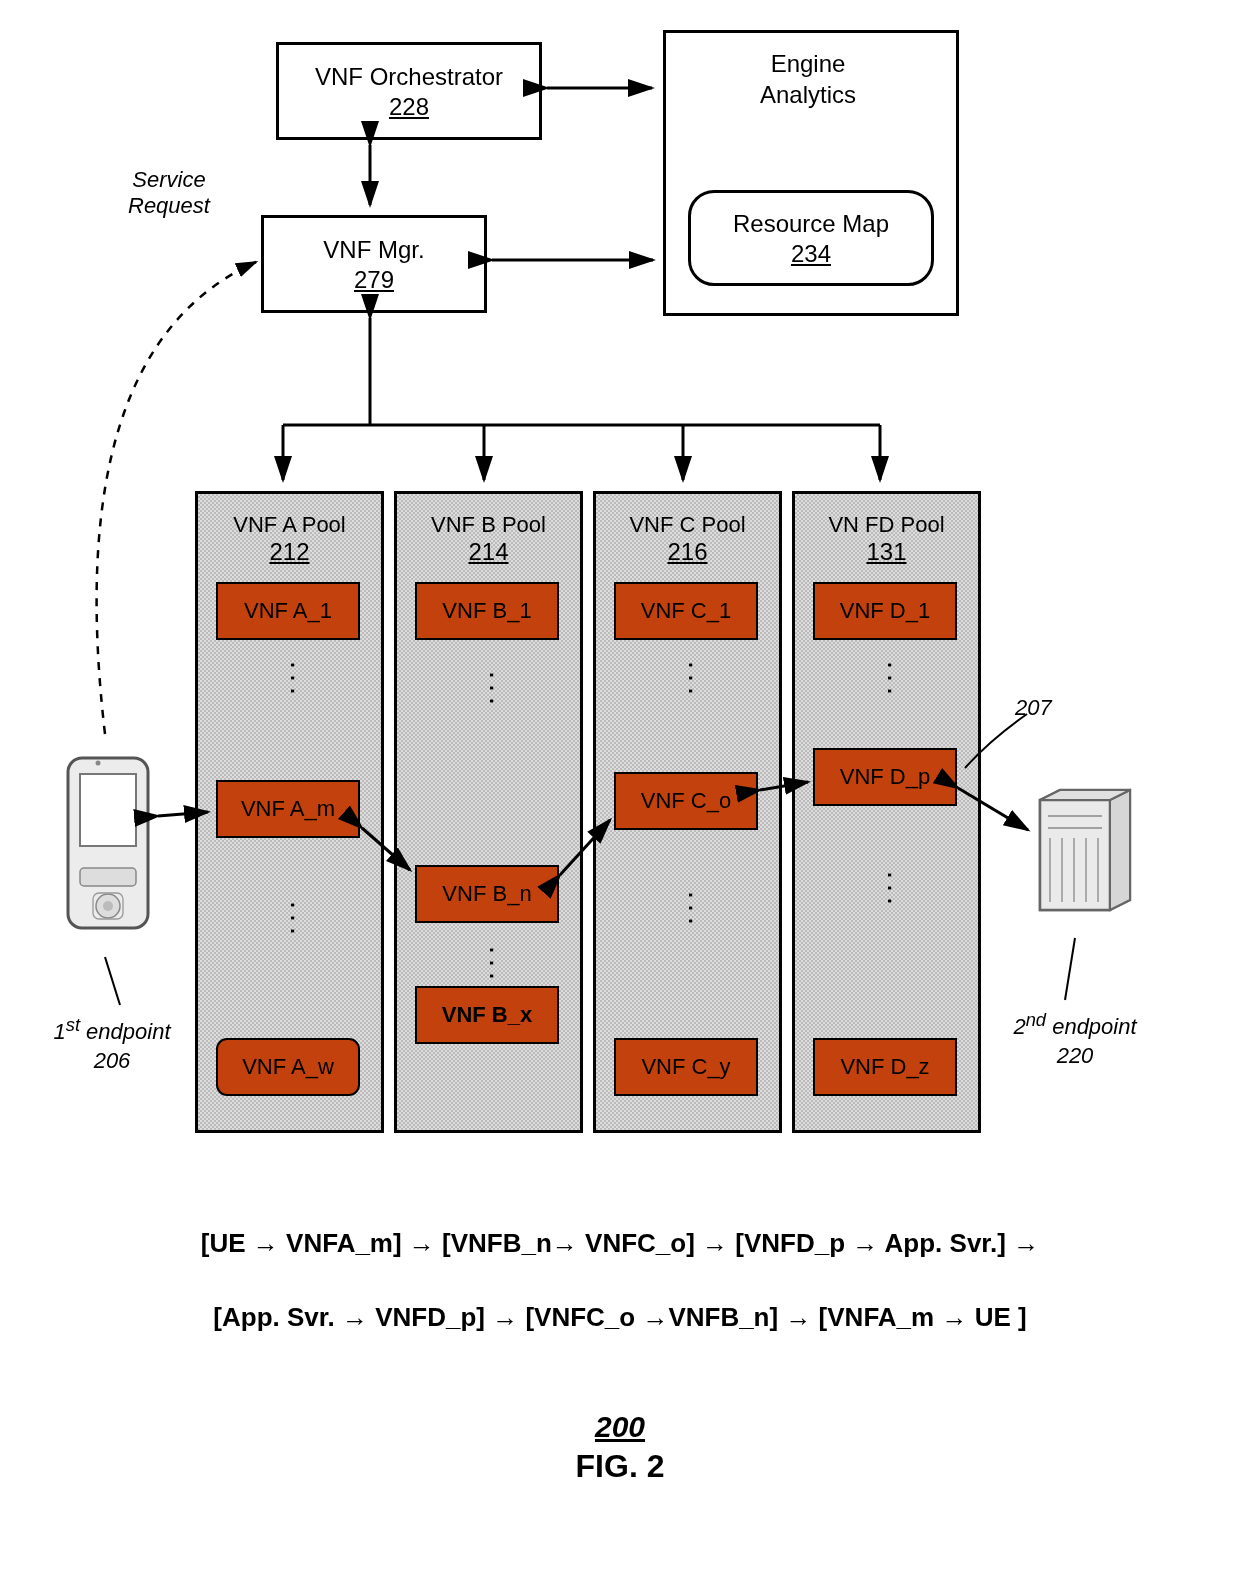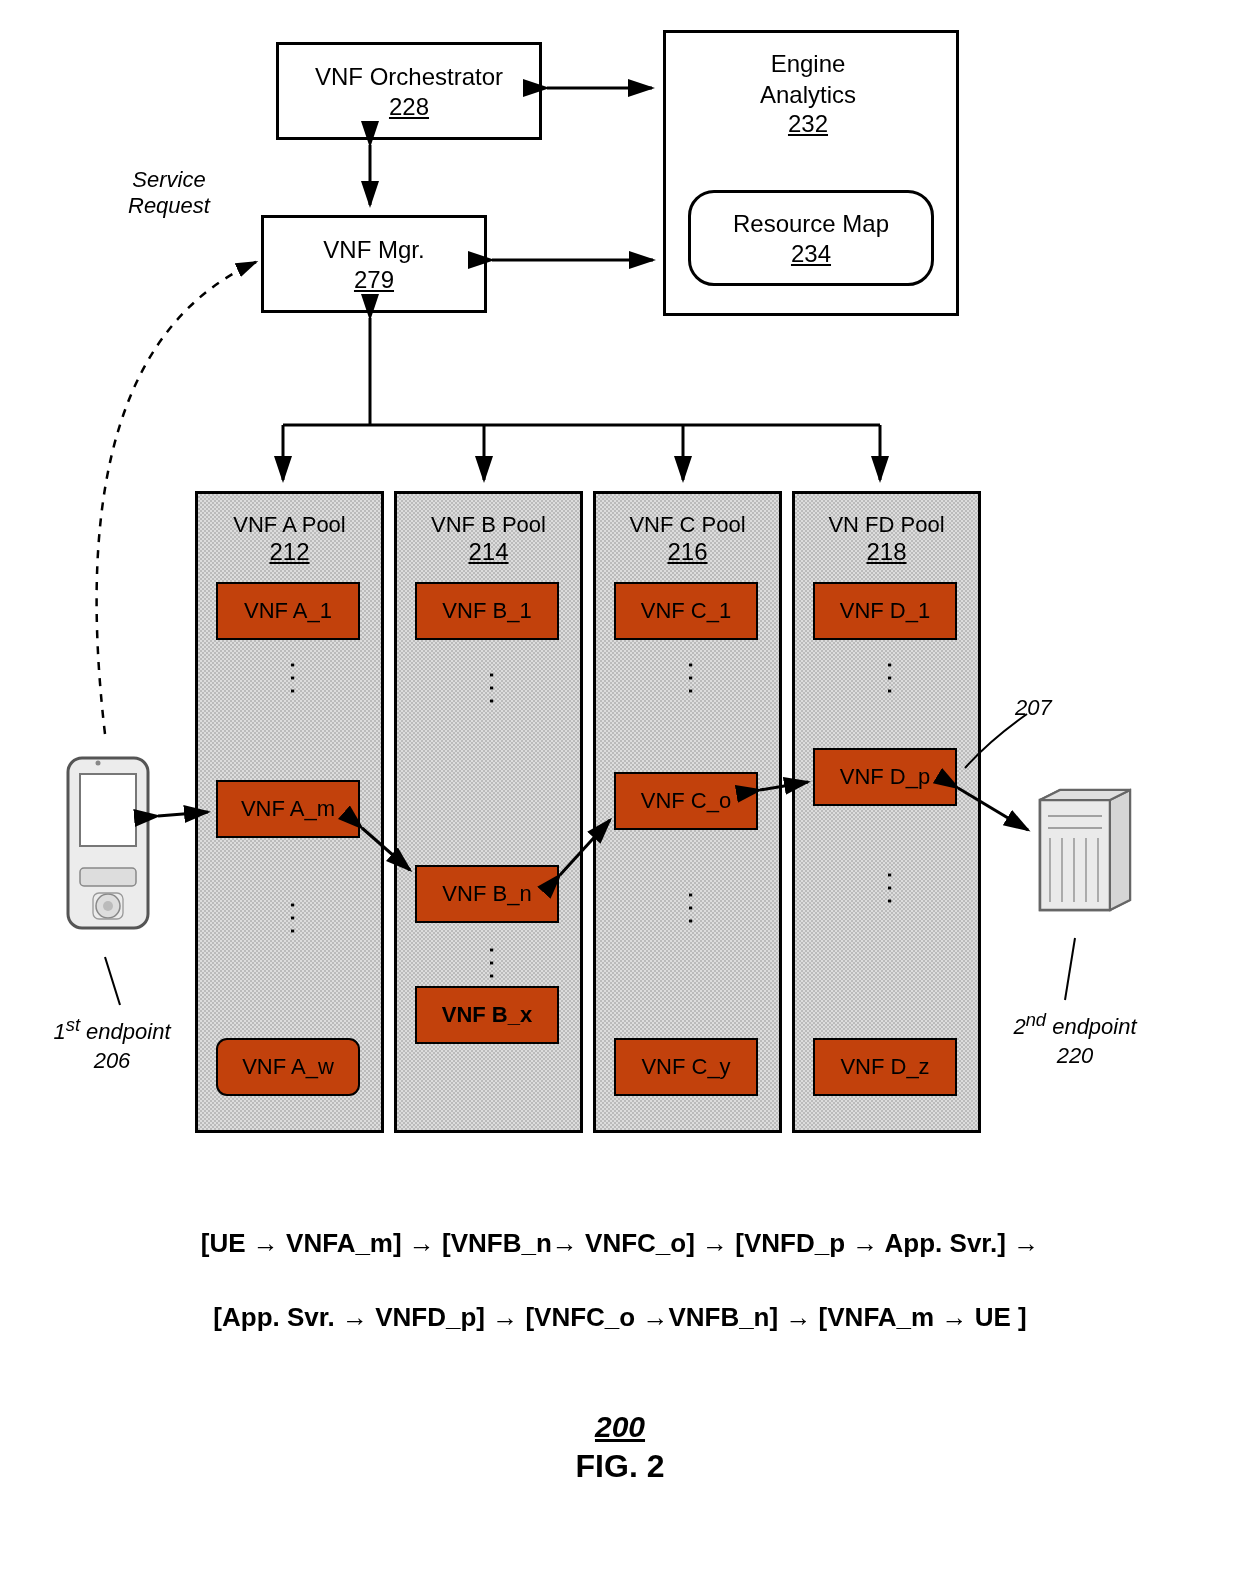--- a/index.html
+++ b/index.html
@@ -106,21 +106,20 @@
 <div class="box" style="left:276px; top:42px; width:260px; height:92px;">
   <span class="label">VNF Orchestrator</span>
   <span class="refnum">228</span>
 </div>
 
 <div class="box" style="left:663px; top:30px; width:290px; height:280px;">
 </div>
 <div style="position:absolute; left:663px; top:48px; width:290px; text-align:center;">
   <div class="label">Engine</div>
   <div class="label">Analytics</div>
-  <div class="refnum">232</div>
 </div>
 
 <div class="box" style="left:688px; top:190px; width:240px; height:90px;border-radius:26px;">
   <span class="label">Resource Map</span>
   <span class="refnum">234</span>
 </div>
 
 <div class="box" style="left:261px; top:215px; width:220px; height:92px;">
   <span class="label">VNF Mgr.</span>
   <span class="refnum">279</span>
@@ -163,21 +162,21 @@
 </div>
 <div class="vnf-box" style="left:614px; top:582px; width:140px; height:54px;">VNF C_1</div>
 <div class="dots" style="left:676px; top:660px;">···</div>
 <div class="vnf-box" style="left:614px; top:772px; width:140px; height:54px;">VNF C_o</div>
 <div class="dots" style="left:676px; top:890px;">···</div>
 <div class="vnf-box" style="left:614px; top:1038px; width:140px; height:54px;">VNF C_y</div>
 
 <div class="pool-box" style="left:792px; top:491px; width:183px; height:636px;">
   <div class="pool-header">
     <div>VN FD Pool</div>
-    <div class="refnum">218</div>
+    <div class="refnum">131</div>
   </div>
 </div>
 <div class="vnf-box" style="left:813px; top:582px; width:140px; height:54px;">VNF D_1</div>
 <div class="dots" style="left:875px; top:660px;">···</div>
 <div class="vnf-box" style="left:813px; top:748px; width:140px; height:54px;">VNF D_p</div>
 <div class="dots" style="left:875px; top:870px;">···</div>
 <div class="vnf-box" style="left:813px; top:1038px; width:140px; height:54px;">VNF D_z</div>
 
 <svg class="overlay" style="left:48px; top:738px; width:120px; height:220px;">
   <rect x="20" y="20" width="80" height="170" rx="14" ry="14" fill="#ececec" stroke="#555" stroke-width="3"></rect>

